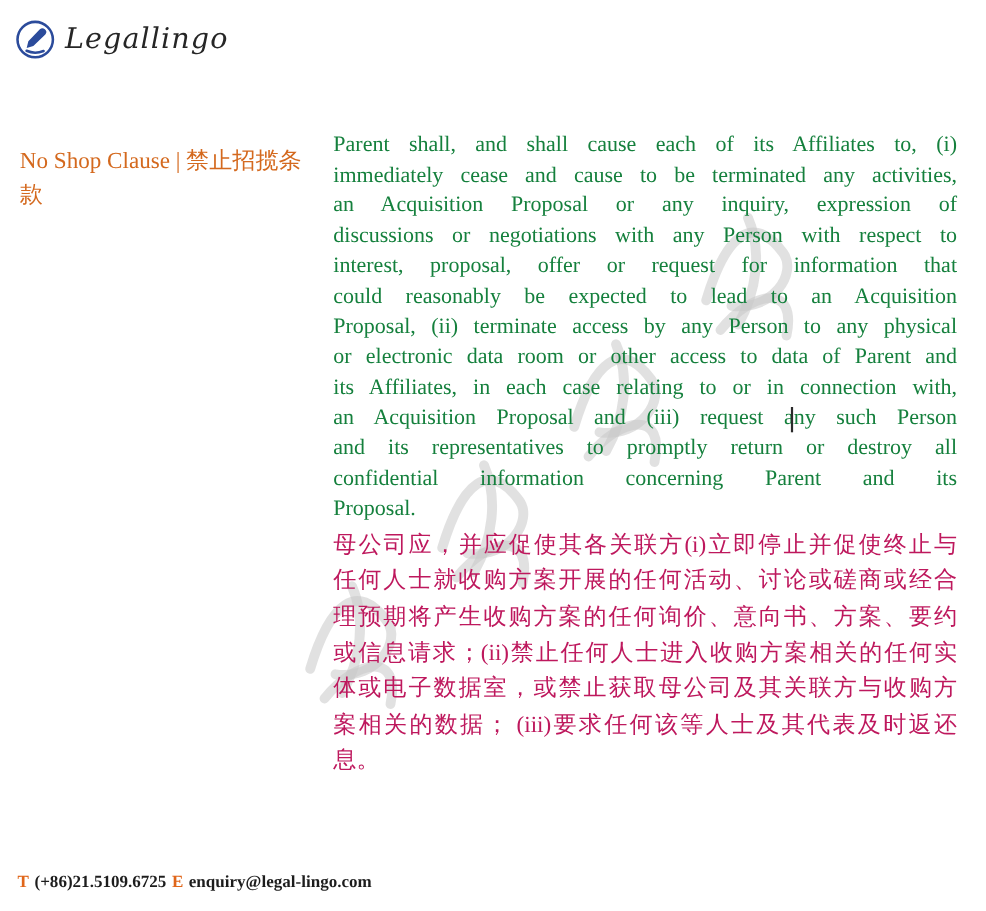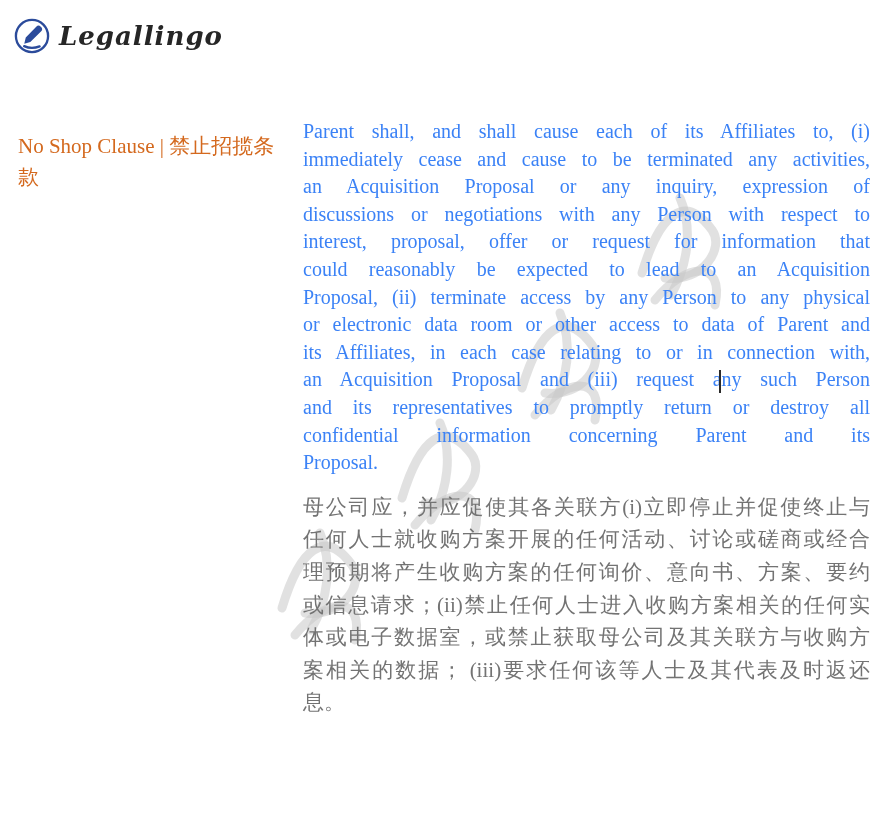--- a/index.html
+++ b/index.html
@@ -19,21 +19,21 @@
     left: 14px;
     top: 18px;
     display: flex;
     align-items: center;
     gap: 9px;
   }
   .logo-icon { width: 36px; height: 36px; display: block; }
   .logo-text {
     font-family: "DejaVu Serif", serif;
     font-style: italic;
-    font-weight: bold;
+    font-weight: normal;
     font-size: 26px;
     letter-spacing: 1px;
     color: #262626;
   }
 
   
   .watermark {
     position: absolute;
     left: 225px;
     top: 148px;
@@ -65,27 +65,27 @@
   .text-col {
     position: absolute;
     left: 303px;
     top: 118px;
     width: 567px;
   }
   .para { position: relative; }
   .para.en {
     font-size: 20px;
     line-height: 27.6px;
-    color: #3b82f6;
+    color: #15803d;
   }
   .para.zh {
-    margin-top: 14px;
+    margin-top: 2px;
     font-size: 21px;
     line-height: 32.6px;
-    color: #737373;
+    color: #be185d;
   }
   .jline { text-align: justify; text-align-last: justify; }
   .jline.jlast { text-align-last: left; }
 
   
   .caret {
     position: absolute;
     left: 719px;
     top: 370px;
     width: 2px;
@@ -160,14 +160,17 @@
         <div class="jline">理预期将产生收购方案的任何询价、意向书、方案、要约</div>
         <div class="jline">或信息请求；(ii)禁止任何人士进入收购方案相关的任何实</div>
         <div class="jline">体或电子数据室，或禁止获取母公司及其关联方与收购方</div>
         <div class="jline">案相关的数据； (iii)要求任何该等人士及其代表及时返还</div>
         <div class="jline jlast">息。</div>
       </div>
   </main>
 
   <div class="caret"></div>
 
+  <footer class="footer">
+    <span class="oc">T</span><span>(+86)21.5109.6725</span><span class="oc">E</span><span>enquiry@legal-lingo.com</span>
+  </footer>
 
 </div>
 
 </body></html>

